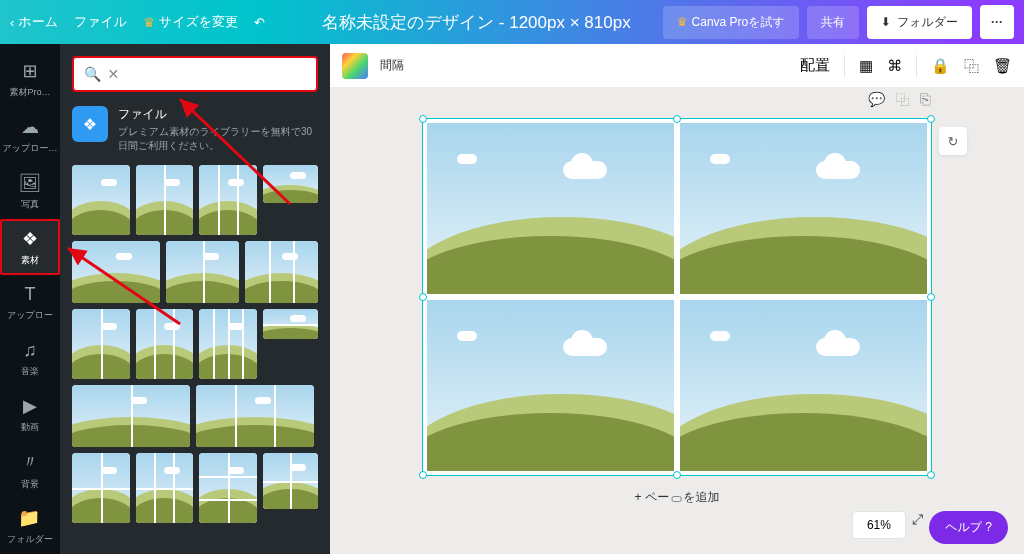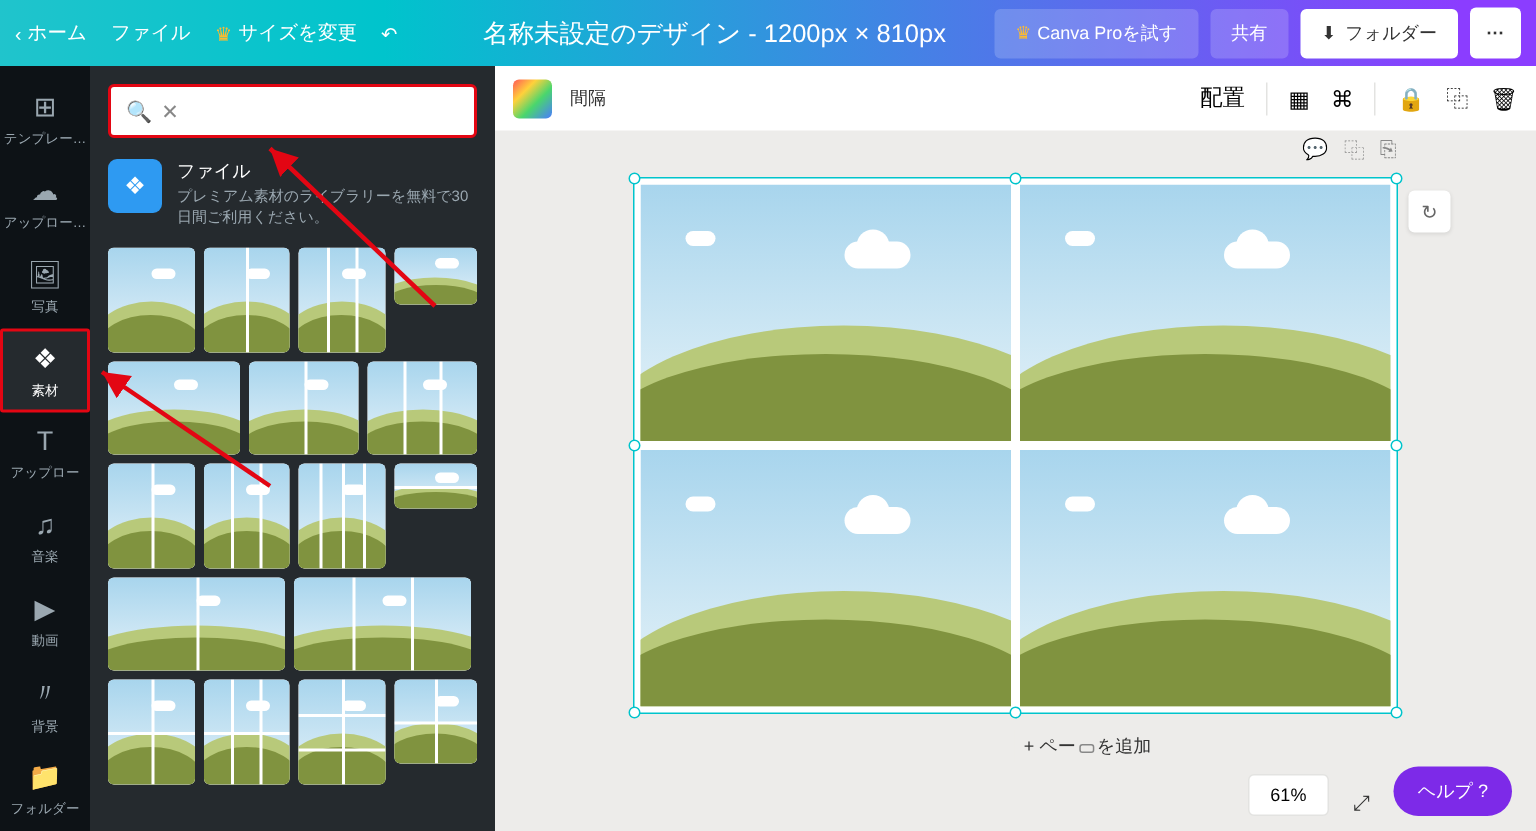--- a/index.html
+++ b/index.html
@@ -73,24 +73,24 @@
 .cloud { position:absolute; background:#fff; border-radius:40px;}
 .cloud.c1 { width:44px; height:18px; top:22%; left:55%;}
 .cloud.c1::before { content:''; position:absolute; width:22px; height:22px; background:#fff; border-radius:50%; top:-8px; left:8px;}
 .cloud.c2 { width:20px; height:10px; top:18%; left:12%;}
 .hill-far { position:absolute; bottom:0; left:-10%; width:130%; height:45%; background:#b8c97a; border-radius: 55% 55% 0 0 / 100% 100% 0 0;}
 .hill-near { position:absolute; bottom:0; right:-10%; width:120%; height:34%; background:#80933f; border-radius: 55% 55% 0 0 / 100% 100% 0 0;}
 
 .page-top-ctrls { position:absolute; top:-28px; right:0; display:flex; gap:10px; color:#888;}
 .ptc-btn { cursor:pointer; font-size:14px;}
 
-.add-page { position:absolute; bottom:46px; left:50%; transform:translateX(-50%); font-size:12px; color:#333; cursor:pointer; background:#edecea; padding: 2px 6px; margin-left: 48px;}
+.add-page { position:absolute; bottom:46px; left:50%; transform:translateX(-50%); font-size:12px; color:#333; cursor:pointer; background:#edecea; padding: 2px 6px;}
 .add-handle { display:inline-block; width:10px; height:6px; border:1px solid #888; border-radius:2px; margin: 0 2px -1px 2px;}
 
-.bottom-bar { position:absolute; bottom:10px; right:16px; display:flex; align-items:flex-end; gap:10px;}
+.bottom-bar { position:absolute; bottom:10px; right:16px; display:flex; align-items:flex-start; }
 .zoom-box { background:#fff; border:1px solid #e3e3e1; border-radius:4px; padding:6px 14px; font-size:12px; cursor:pointer;}
 .fullscreen-ico { cursor:pointer; color:#333; font-size:14px; padding: 0 6px;}
 .help-pill { background:#7d2ae8; color:#fff; border-radius:20px; padding:8px 16px; font-size:12px; cursor:pointer;}
 
 
 .thumb-scene { width:100%; height:100%; position:relative; overflow:hidden;}
 .ts-sky { position:absolute; inset:0; background: linear-gradient(#a8d5ed, #e6f2f9);}
 .ts-cloud { position:absolute; width:16px; height:7px; background:#fff; border-radius:10px; top:20%; left:50%;}
 .ts-hill { position:absolute; bottom:0; left:-20%; width:140%; height:48%; background:#b8c97a; border-radius:60% 60% 0 0 / 100% 100% 0 0;}
 .ts-hill2 { position:absolute; bottom:0; right:-10%; width:120%; height:35%; background:#80933f; border-radius:60% 60% 0 0 / 100% 100% 0 0;}
@@ -129,21 +129,21 @@
       </div>
       <div class="btn-more">···</div>
     </div>
   </div>
 
   <div class="body">
 
     <div class="rail">
       <div class="rail-item">
         <span class="rail-ico">⊞</span>
-        <span class="rail-lbl">テンプレー…</span>
+        <span class="rail-lbl">素材Pro…</span>
       </div>
       <div class="rail-item">
         <span class="rail-ico">☁</span>
         <span class="rail-lbl">アップロー…</span>
       </div>
       <div class="rail-item">
         <span class="rail-ico">🖼</span>
         <span class="rail-lbl">写真</span>
       </div>
       <div class="rail-item active rail-highlight">

